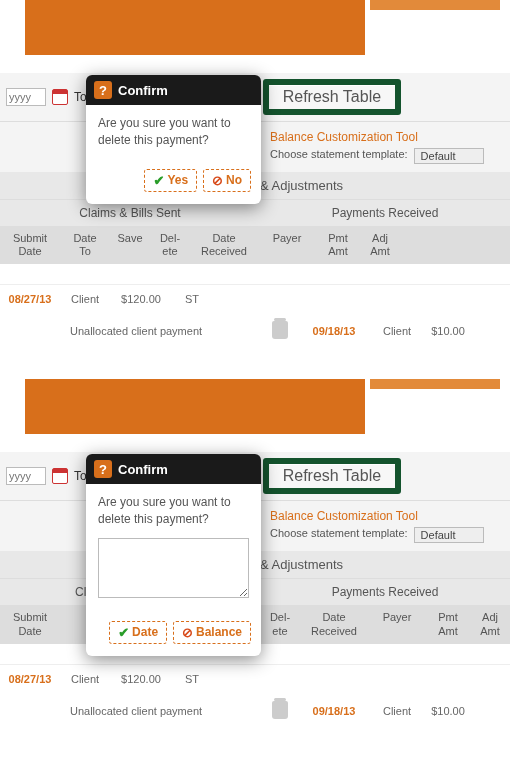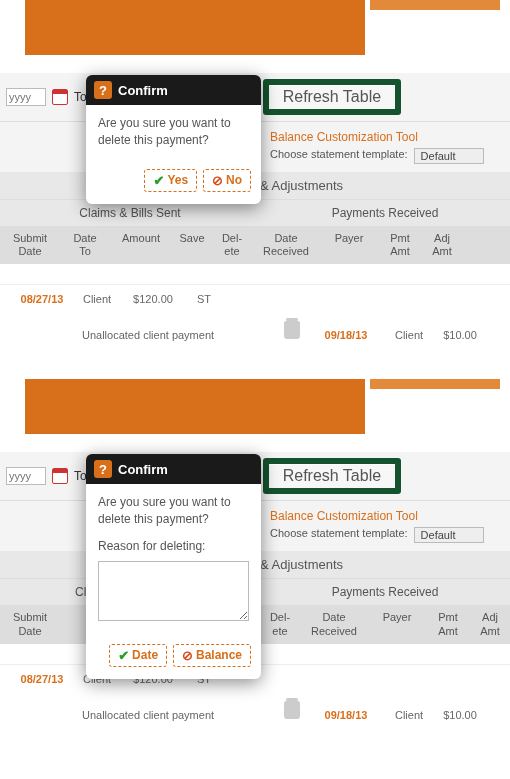--- a/index.html
+++ b/index.html
@@ -31,21 +31,21 @@
   .col-sent { width:50px; }
   .col-amount { width:62px; }
   .col-type { width:40px; }
   .col-status { width:48px; }
   .col-delete { width:40px; }
   .col-date { width:68px; }
   .col-payer { width:58px; }
   .col-pmt { width:44px; }
   .col-adj { width:40px; }
 
-  .data-row { display:flex; align-items:flex-end; font-size:11px; color:#666; padding:8px 12px; }
+  .data-row { display:flex; align-items:center; font-size:11px; color:#666; padding:8px 0; }
   .data-row .cell { text-align:center; }
   .data-row.rowA { border-top: 1px solid #eee; margin-top: 20px; }
   .orange-link { color:#d86f1b; font-weight:bold; }
   .trash { width:16px; height:18px; background:#ccc; border-radius:2px 2px 3px 3px; display:inline-block; position:relative; }
   .trash::before { content:""; position:absolute; top:-3px; left:2px; right:2px; height:3px; background:#ccc; border-radius:2px; }
 
   
   .dialog { position:absolute; left:86px; width:175px; background:#fff; border-radius:6px; box-shadow: 0 4px 18px rgba(0,0,0,0.45); z-index:10; }
   .dialog-header { background:#1a1a1a; color:#fff; padding:6px 8px; border-radius:6px 6px 0 0; display:flex; align-items:center; gap:6px; font-weight:bold; font-size:13px; }
   .q-icon { width:18px; height:18px; background:#d86f1b; color:#fff; display:flex; align-items:center; justify-content:center; border-radius:3px; font-weight:bold; font-size:13px; }
@@ -90,21 +90,20 @@
   <div class="group-headers">
     <div class="left">Claims &amp; Bills Sent</div>
     <div>Payments Received</div>
   </div>
 
   <div class="col-headers">
     <div class="col-submit" style="white-space:pre-line">Submit
 Date</div>
     <div class="col-sent" style="white-space:pre-line">Date
 To</div>
-    <div class="col-amount">Amount</div>
     <div class="col-type">Save</div>
     <div class="col-delete" style="white-space:pre-line">Del-
 ete</div>
     <div class="col-date" style="white-space:pre-line">Date
 Received</div>
     <div class="col-payer">Payer</div>
     <div class="col-pmt" style="white-space:pre-line">Pmt
 Amt</div>
     <div class="col-adj" style="white-space:pre-line">Adj
 Amt</div>
@@ -209,21 +208,20 @@
     <div class="cell col-pmt">$10.00</div>
   </div>
 
   <div class="dialog" style="top:75px;">
     <div class="dialog-header">
       <span class="q-icon">?</span>
       <span>Confirm</span>
     </div>
     <div class="dialog-body">
       <p>Are you sure you want to delete this payment?</p>
-      <div class="reason-label">Reason for deleting:</div>
       <textarea class="reason-text" style=""></textarea>
     </div>
     <div class="dialog-actions">
       <button class="dlg-btn">
           <span class="chk">✔</span>
           <span>Date</span>
         </button>
       <button class="dlg-btn">
           <span class="nox">⊘</span>
           <span>Balance</span>

